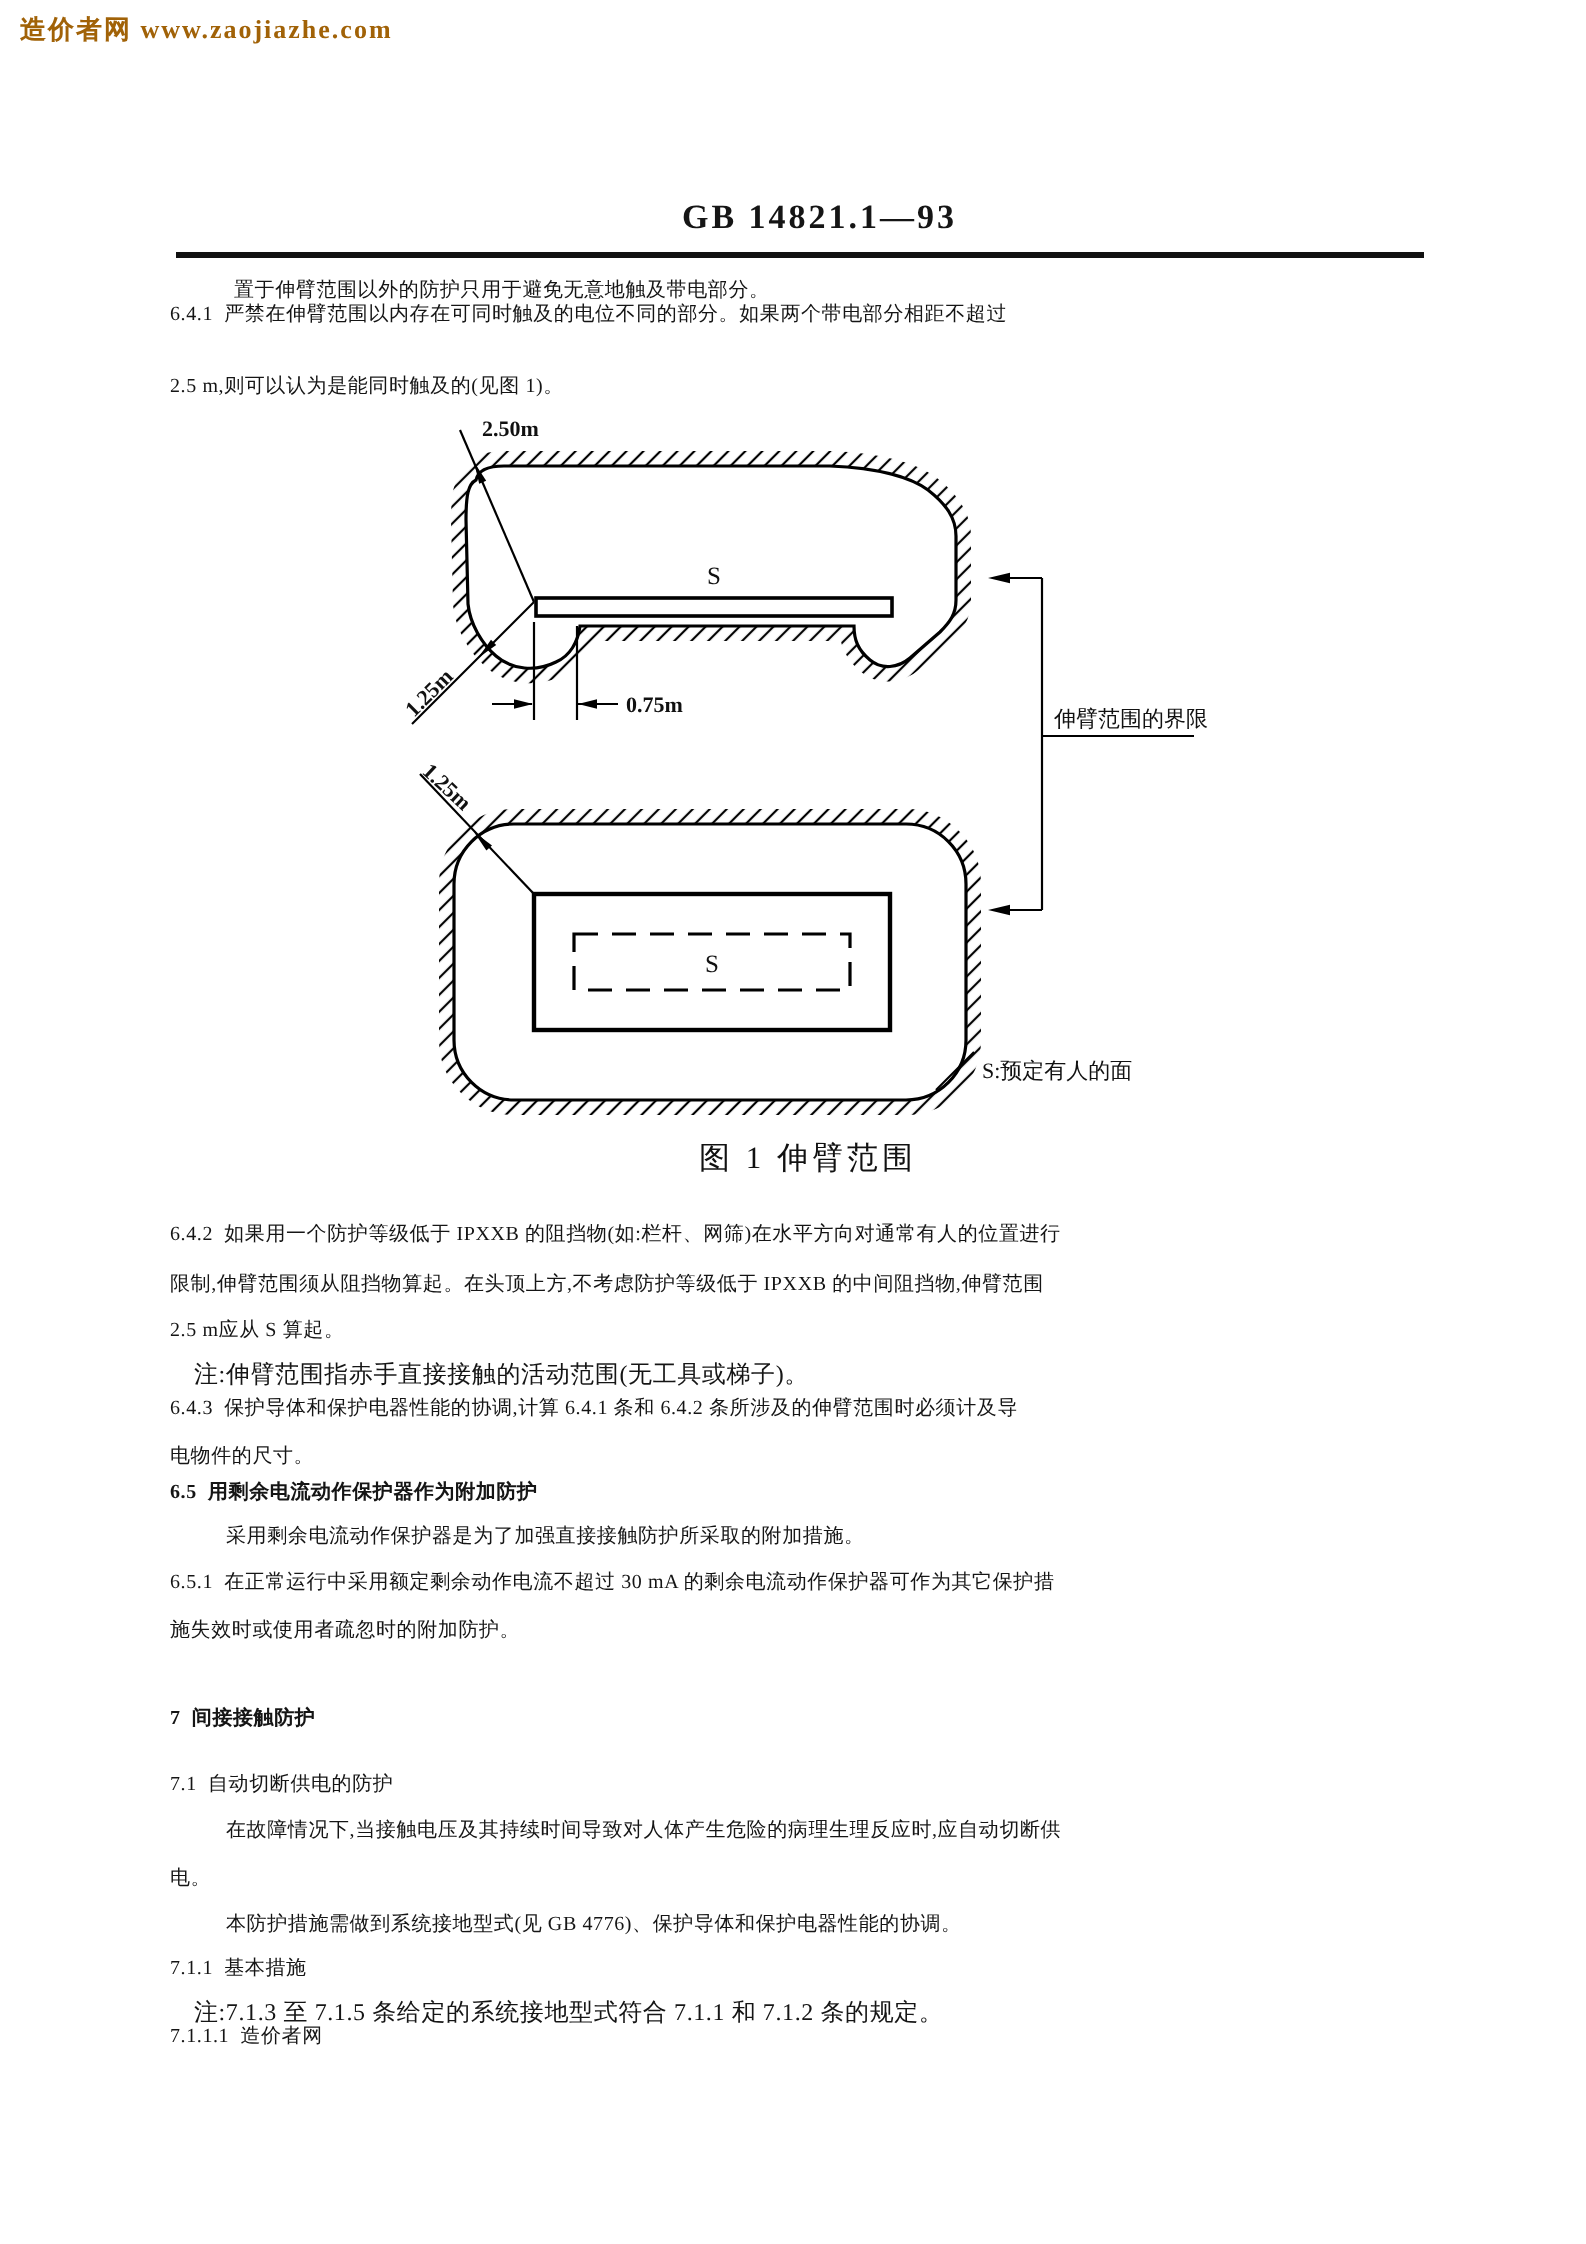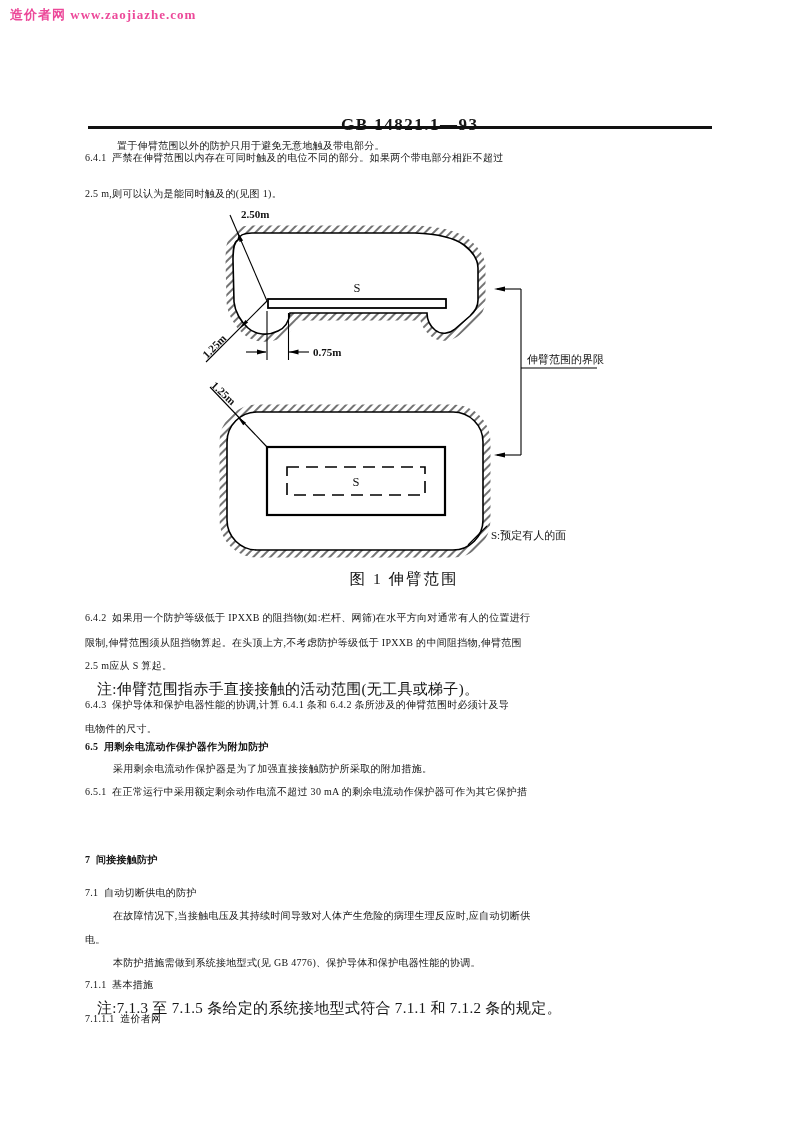--- a/index.html
+++ b/index.html
@@ -1,24 +1,24 @@
 <!DOCTYPE html>
 <html><head>
 <meta charset="utf-8">
 <style>
   html,body{margin:0;padding:0;background:#fff;}
   .page{position:relative;width:793px;height:1122px;background:#fff;overflow:hidden;
         font-family:"Liberation Serif","DejaVu Serif",serif;color:#151515;}
   .watermark{position:absolute;left:10px;top:6px;font-size:13px;font-weight:bold;
-             color:#ec4899;letter-spacing:1px;white-space:pre;}
+             color:#a16207;letter-spacing:1px;white-space:pre;}
   .doc-number{position:absolute;left:341px;top:99px;font-size:17px;font-weight:bold;
-              letter-spacing:1.5px;white-space:pre;margin-top:16px;}
+              letter-spacing:1.5px;white-space:pre;}
   .rule{position:absolute;left:88px;top:126px;width:624px;height:3px;background:#111;}
   .ln{position:absolute;font-size:10px;letter-spacing:0.3px;line-height:1.2;white-space:pre;}
-  .sm{font-size:15px;}
+  .sm{font-size:12px;}
   .b{font-weight:bold;}
   .figure{position:absolute;left:190px;top:203px;}
   .thin{stroke:#000;stroke-width:1.1;fill:none;}
   .band{fill:none;stroke:url(#hatch);stroke-width:15;}
   .shape{fill:#fff;stroke:#000;stroke-width:1.6;}
   .arrow{fill:#000;stroke:none;}
   text{fill:#111;font-family:"Liberation Serif","DejaVu Serif",serif;}
   .dim{font-size:11px;font-weight:bold;}
   .lbl{font-size:12.5px;}
   .smlbl{font-size:11px;}
@@ -105,20 +105,21 @@
 
   <div class="ln" style="top:612px;left:85px">6.4.2  如果用一个防护等级低于 IPXXB 的阻挡物(如:栏杆、网筛)在水平方向对通常有人的位置进行</div>
   <div class="ln" style="top:637px;left:85px">限制,伸臂范围须从阻挡物算起。在头顶上方,不考虑防护等级低于 IPXXB 的中间阻挡物,伸臂范围</div>
   <div class="ln" style="top:660px;left:85px">2.5 m应从 S 算起。</div>
   <div class="ln sm" style="top:680px;left:97px">注:伸臂范围指赤手直接接触的活动范围(无工具或梯子)。</div>
   <div class="ln" style="top:699px;left:85px">6.4.3  保护导体和保护电器性能的协调,计算 6.4.1 条和 6.4.2 条所涉及的伸臂范围时必须计及导</div>
   <div class="ln" style="top:723px;left:85px">电物件的尺寸。</div>
   <div class="ln b" style="top:741px;left:85px">6.5  用剩余电流动作保护器作为附加防护</div>
   <div class="ln" style="top:763px;left:113px">采用剩余电流动作保护器是为了加强直接接触防护所采取的附加措施。</div>
   <div class="ln" style="top:786px;left:85px">6.5.1  在正常运行中采用额定剩余动作电流不超过 30 mA 的剩余电流动作保护器可作为其它保护措</div>
+  <div class="ln" style="top:810px;left:85px">施失效时或使用者疏忽时的附加防护。</div>
   <div class="ln b" style="top:854px;left:85px">7  间接接触防护</div>
   <div class="ln" style="top:887px;left:85px">7.1  自动切断供电的防护</div>
   <div class="ln" style="top:910px;left:113px">在故障情况下,当接触电压及其持续时间导致对人体产生危险的病理生理反应时,应自动切断供</div>
   <div class="ln" style="top:934px;left:85px">电。</div>
   <div class="ln" style="top:957px;left:113px">本防护措施需做到系统接地型式(见 GB 4776)、保护导体和保护电器性能的协调。</div>
   <div class="ln" style="top:979px;left:85px">7.1.1  基本措施</div>
   <div class="ln sm" style="top:999px;left:97px">注:7.1.3 至 7.1.5 条给定的系统接地型式符合 7.1.1 和 7.1.2 条的规定。</div>
   <div class="ln" style="top:1013px;left:85px">7.1.1.1  造价者网</div>
 
 </div>

